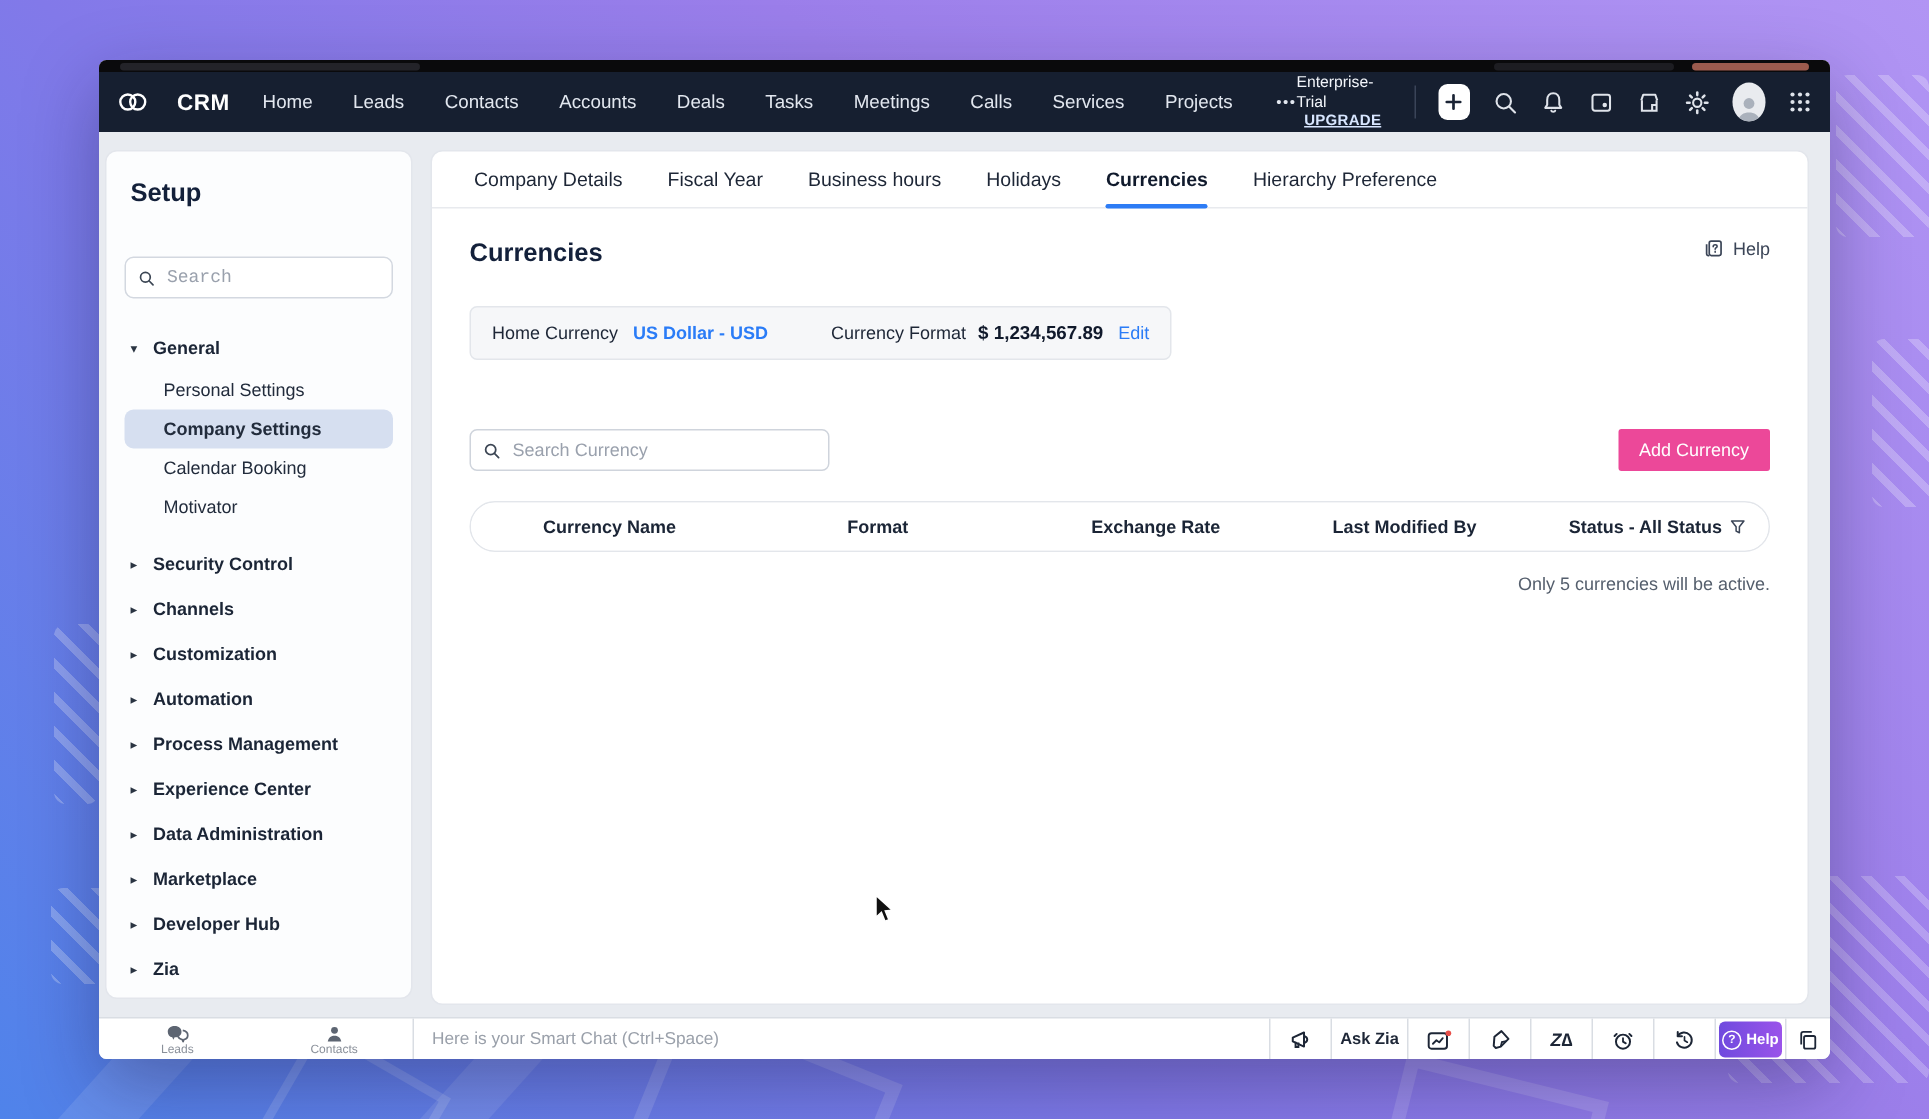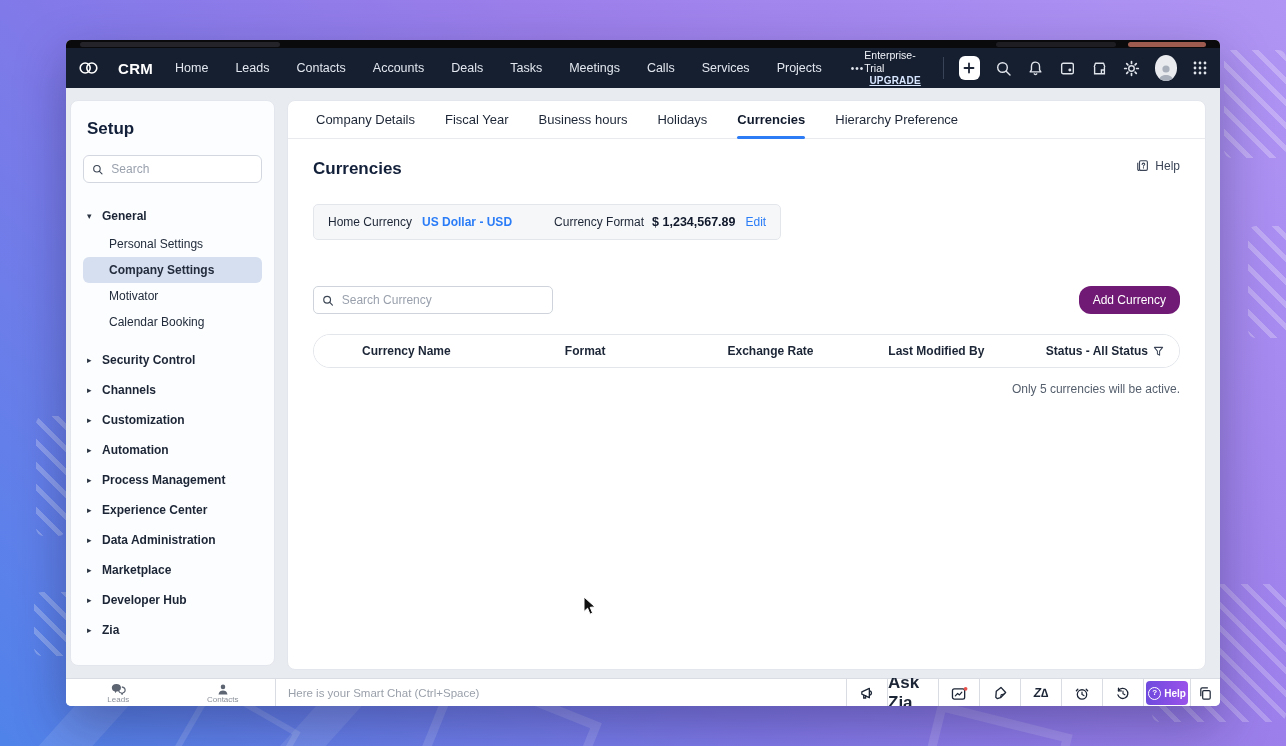--- a/index.html
+++ b/index.html
@@ -42,23 +42,23 @@
   .plan-name{font-size:10.5px;color:#f2f5fa;}
   .plan-upgrade{font-size:10px;font-weight:700;color:#d8e6ff;text-decoration:underline;letter-spacing:.2px;cursor:pointer;}
   .nav-divider{width:1px;height:22px;background:#3a4458;}
   .create-btn{width:24px;height:24px;border-radius:6px;background:#fff;display:flex;align-items:center;justify-content:center;cursor:pointer;}
   .icon-btn{display:flex;align-items:center;justify-content:center;cursor:pointer;}
   .nav-avatar{width:26px;height:26px;border-radius:50%;background:#e9ebef;display:flex;align-items:flex-end;justify-content:center;overflow:hidden;cursor:pointer;}
 
   
   .app-body{position:relative;height:590px;background:#e8ebf0;}
   .sidebar{position:absolute;left:4px;top:12px;width:205px;height:566px;background:#fcfdfe;border:1px solid #e3e6ec;border-radius:8px;padding:16px 12px;box-sizing:border-box;overflow:hidden;}
-  .setup-title{font-size:17px;font-weight:700;color:#13203a;margin:2px 0 16px 4px;}
+  .setup-title{font-size:17px;font-weight:700;color:#13203a;margin:2px 0 32px 4px;}
   .side-search{display:flex;align-items:center;gap:6px;height:28px;border:1px solid #d3d8e0;border-radius:6px;background:#fff;padding:0 8px;box-sizing:border-box;}
-  .side-search input{border:none;outline:none;width:100%;font-size:12px;color:#4c1d95;background:transparent;font-family:Liberation Sans, sans-serif;}
+  .side-search input{border:none;outline:none;width:100%;font-size:12px;color:#4c1d95;background:transparent;font-family:Liberation Mono, monospace;}
   .side-search input::placeholder{color:#9aa1ad;}
   .side-tree{margin-top:18px;}
   .side-sec{display:flex;align-items:center;gap:7px;height:30px;cursor:pointer;padding-left:4px;}
   .side-sec .caret{font-size:9px;color:#2a3442;width:8px;}
   .side-sec .sec-label{font-size:12px;font-weight:700;color:#1b2536;}
   .side-child{display:flex;align-items:center;height:26px;padding-left:26px;font-size:12px;color:#222c3c;cursor:pointer;border-radius:6px;}
   .side-child.selected{background:#d6dff0;font-weight:700;}
 
   .main{position:absolute;left:221px;top:12px;width:919px;height:570px;background:#fff;border:1px solid #e3e6ec;border-radius:8px;box-sizing:border-box;}
   .tabbar{display:flex;align-items:center;gap:30px;height:37px;padding:0 28px;border-bottom:1px solid #e8eaee;}
@@ -72,21 +72,21 @@
   .page-desc{margin-top:7px;max-width:740px;font-size:11.5px;line-height:1.45;color:#2a3342;}
   .home-bar{margin-top:25px;display:inline-flex;align-items:center;height:34px;padding:0 14px;background:#f6f7f9;border:1px solid #e3e6eb;border-radius:5px;font-size:12px;color:#1d2636;}
   .home-bar .hc-value{color:#2a7cf7;font-weight:700;margin-left:10px;}
   .home-bar .cf-label{margin-left:42px;}
   .home-bar .cf-value{font-weight:700;color:#10192b;margin-left:8px;font-size:12.5px;}
   .home-bar .edit-link{color:#2a7cf7;margin-left:10px;cursor:pointer;}
   .toolbar{margin-top:46px;display:flex;align-items:center;}
   .cur-search{display:flex;align-items:center;gap:6px;width:240px;height:28px;border:1px solid #cfd4dc;border-radius:5px;background:#fff;padding:0 8px;box-sizing:border-box;justify-content:flex-end;}
   .cur-search input{border:none;outline:none;width:100%;font-size:12px;color:#303a48;background:transparent;font-family:"Liberation Sans",sans-serif;}
   .cur-search input::placeholder{color:#9aa1ad;}
-  .add-btn{margin-left:auto;height:28px;padding:0 14px;background:#701a75;color:#fff;font-size:12px;font-weight:400;border:none;border-radius:12px;cursor:pointer;font-family:"Liberation Sans",sans-serif;}
+  .add-btn{margin-left:auto;height:28px;padding:0 14px;background:#ec4899;color:#fff;font-size:12px;font-weight:400;border:none;border-radius:2px;cursor:pointer;font-family:"Liberation Sans",sans-serif;}
   .cur-table{margin-top:20px;border:1px solid #e3e6eb;border-radius:17px;overflow:hidden;}
   .trow{display:grid;grid-template-columns:29% 18.8% 18.6% 18.2% 1fr;align-items:center;}
   .thead{height:32px;font-size:12px;font-weight:700;color:#1b2536;background:#fff;}
   .tbody-row{height:40px;font-size:12px;color:#1b2536;border-top:1px solid #eceef2;}
   .tcell{padding-right:8px;}
   .tcell.first{padding-left:48px;}
   .status-head{display:flex;align-items:center;gap:5px;}
   .cur-link{color:#2a7cf7;cursor:pointer;}
   .modified{display:flex;align-items:center;gap:8px;}
   .row-avatar{width:22px;height:22px;border-radius:50%;background:#c7cbd1;display:flex;align-items:flex-end;justify-content:center;overflow:hidden;}
@@ -97,21 +97,21 @@
   
   .bottombar{display:flex;align-items:stretch;height:28px;background:#fff;border-top:1px solid #d9dde3;}
   .bb-left{display:flex;width:209px;border-right:1px solid #d9dde3;}
   .bb-tab{flex:1;display:flex;flex-direction:column;align-items:center;justify-content:center;gap:1px;cursor:pointer;}
   .bb-tab .bb-label{font-size:8px;color:#8a909a;line-height:1;}
   .bb-chat{flex:1;display:flex;align-items:center;padding:0 10px;}
   .bb-chat input{border:none;outline:none;width:100%;font-size:11.5px;color:#444e5c;background:transparent;font-family:"Liberation Sans",sans-serif;}
   .bb-chat input::placeholder{color:#9aa0aa;}
   .bb-cell{display:flex;align-items:center;justify-content:center;border-left:1px solid #d9dde3;cursor:pointer;}
   .bb-icon-cell{width:40px;}
-  .bb-askzia{width:50px;font-size:17px;font-weight:700;color:#1d2636;}
+  .bb-askzia{width:50px;font-size:11px;font-weight:700;color:#1d2636;}
   .bb-help{width:46px;padding:0;}
   .bb-help .help-pill{display:flex;align-items:center;justify-content:center;gap:3px;width:42px;height:24px;border-radius:4px;
      background:linear-gradient(90deg,#6f4ade,#9a53ea);color:#fff;font-size:10px;font-weight:700;}
   .help-q{display:flex;align-items:center;justify-content:center;width:11px;height:11px;border-radius:50%;border:1px solid #fff;font-size:8px;line-height:1;}
   .bb-copy{width:29px;}
 
   
   .cursor{position:absolute;left:583px;top:596px;pointer-events:none;z-index:50;}
 </style>
 </head>
@@ -243,22 +243,22 @@
           </svg>
           <input type="text" placeholder="Search" style="">
         </div>
         <div class="side-tree">
           <div class="side-sec">
             <span class="caret">▾</span>
             <span class="sec-label">General</span>
           </div>
           <div class="side-child">Personal Settings</div>
           <div class="side-child selected">Company Settings</div>
+          <div class="side-child">Calendar Booking</div>
           <div class="side-child">Motivator</div>
-          <div class="side-child">Calendar Booking</div>
 
           <div style="height:10px"></div>
           <div class="side-sec">
             <span class="caret">▸</span>
             <span class="sec-label">Security Control</span>
           </div>
           <div class="side-sec">
             <span class="caret">▸</span>
             <span class="sec-label">Channels</span>
           </div>

